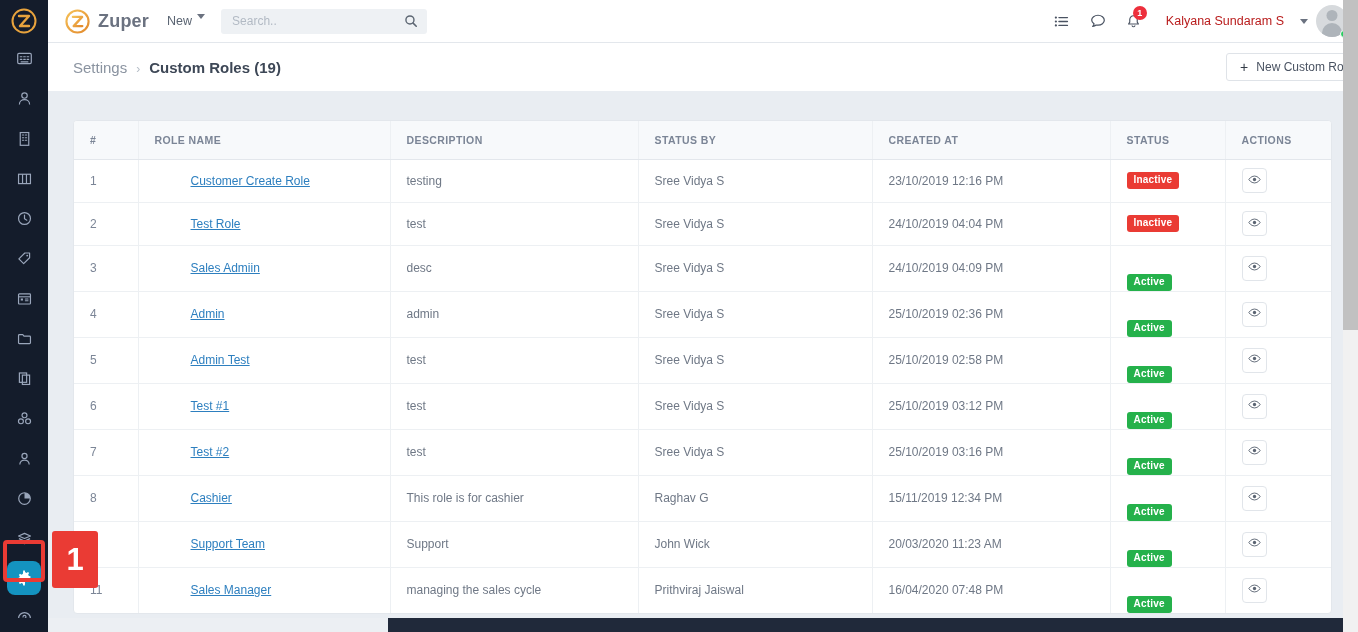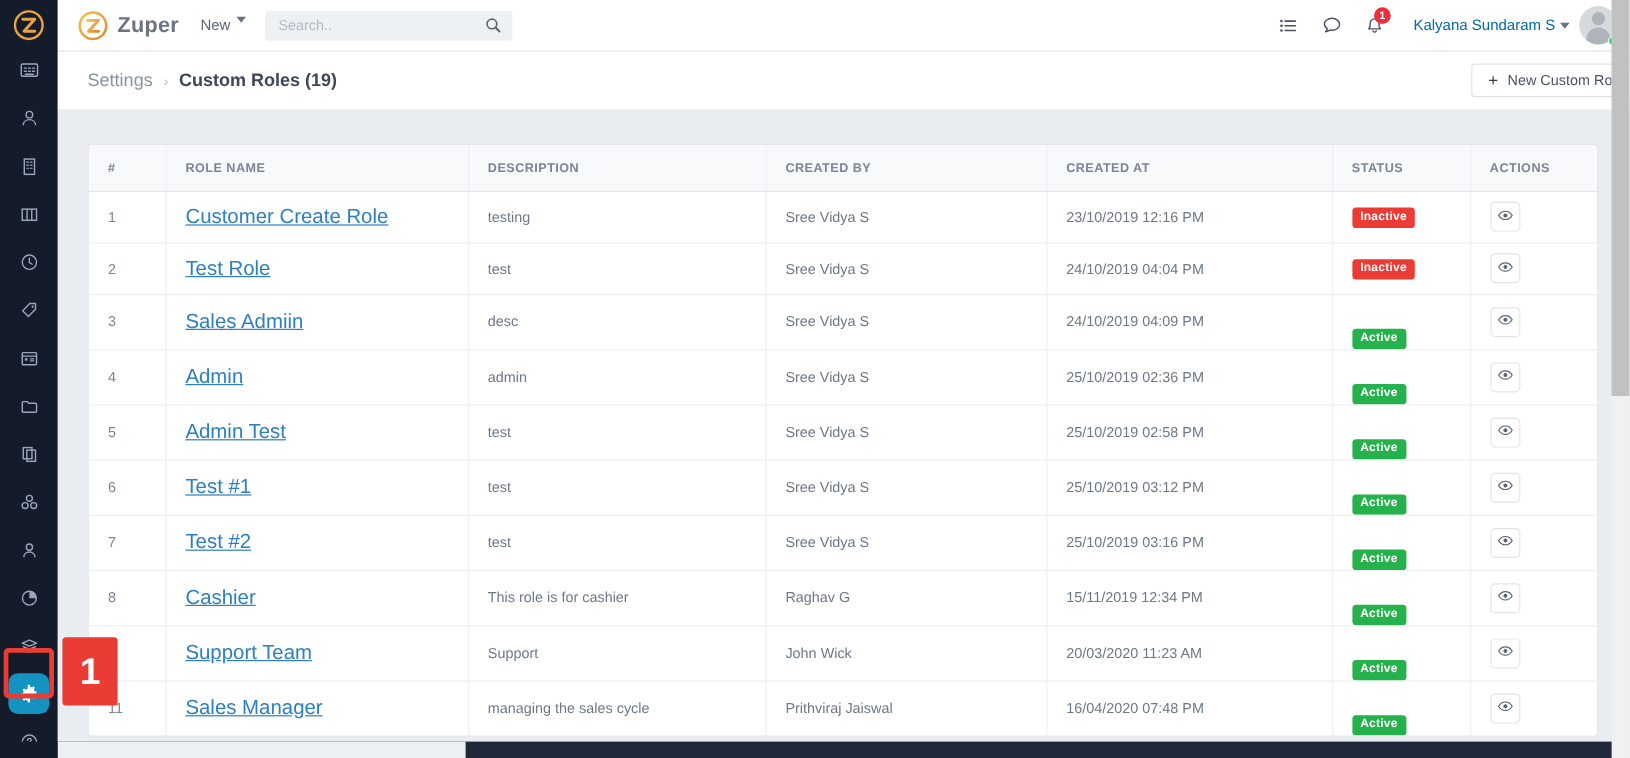--- a/index.html
+++ b/index.html
@@ -111,21 +111,21 @@
   #bell-badge {
     position: absolute; top: 6px; right: 5px;
     min-width: 14px; height: 14px;
     background: #ed2f3c; color: #fff;
     border-radius: 7px;
     font-size: 9px; font-weight: 700;
     display: flex; align-items: center; justify-content: center;
     padding: 0 3px;
   }
   #user-name {
-    font-size: 12.5px; color: #0369a1; margin-left: 14px; margin-right: 4px;
+    font-size: 12.5px; color: #b91c1c; margin-left: 14px; margin-right: 16px;
     white-space: nowrap;
   }
   #avatar {
     width: 32px; height: 32px; border-radius: 50%;
     background: #d7dadd;
     margin-left: 8px; position: relative; overflow: hidden;
     flex: 0 0 auto;
   }
   #avatar .head {
     position: absolute; left: 50%; top: 5px;
@@ -212,21 +212,22 @@
     vertical-align: middle;
     overflow: hidden; white-space: nowrap; text-overflow: ellipsis;
   }
   tbody td:last-child { border-right: 0; }
   tbody tr:last-child td { border-bottom: 0; }
   td.c-idx { color: #7b8596; }
   .role-link {
     color: #2d7fbf;
     text-decoration: underline;
     cursor: pointer;
-    font-size: 17px;
+    font-size: 12px;
+    margin-left: 36px;
   }
   .badge {
     display: inline-block;
     padding: 2px 7px 3px;
     border-radius: 3px;
     color: #fff;
     font-size: 10px;
     font-weight: 700;
     letter-spacing: .2px;
     line-height: 1.2;
@@ -484,21 +485,21 @@
             <col class="w-by">
           <col class="w-at">
             <col class="w-st">
             <col class="w-ac">
         </colgroup>
         <thead>
           <tr>
             <th>#</th>
             <th>ROLE NAME</th>
             <th>DESCRIPTION</th>
-            <th>CREATED BY</th>
+            <th>STATUS BY</th>
             <th>CREATED AT</th>
             <th>STATUS</th>
             <th>ACTIONS</th>
           </tr>
         </thead>
         <tbody id="table-body">
             <tr>
               <td class="c-idx">1</td>
               <td><span class="role-link">Customer Create Role</span></td>
               <td>testing</td>

